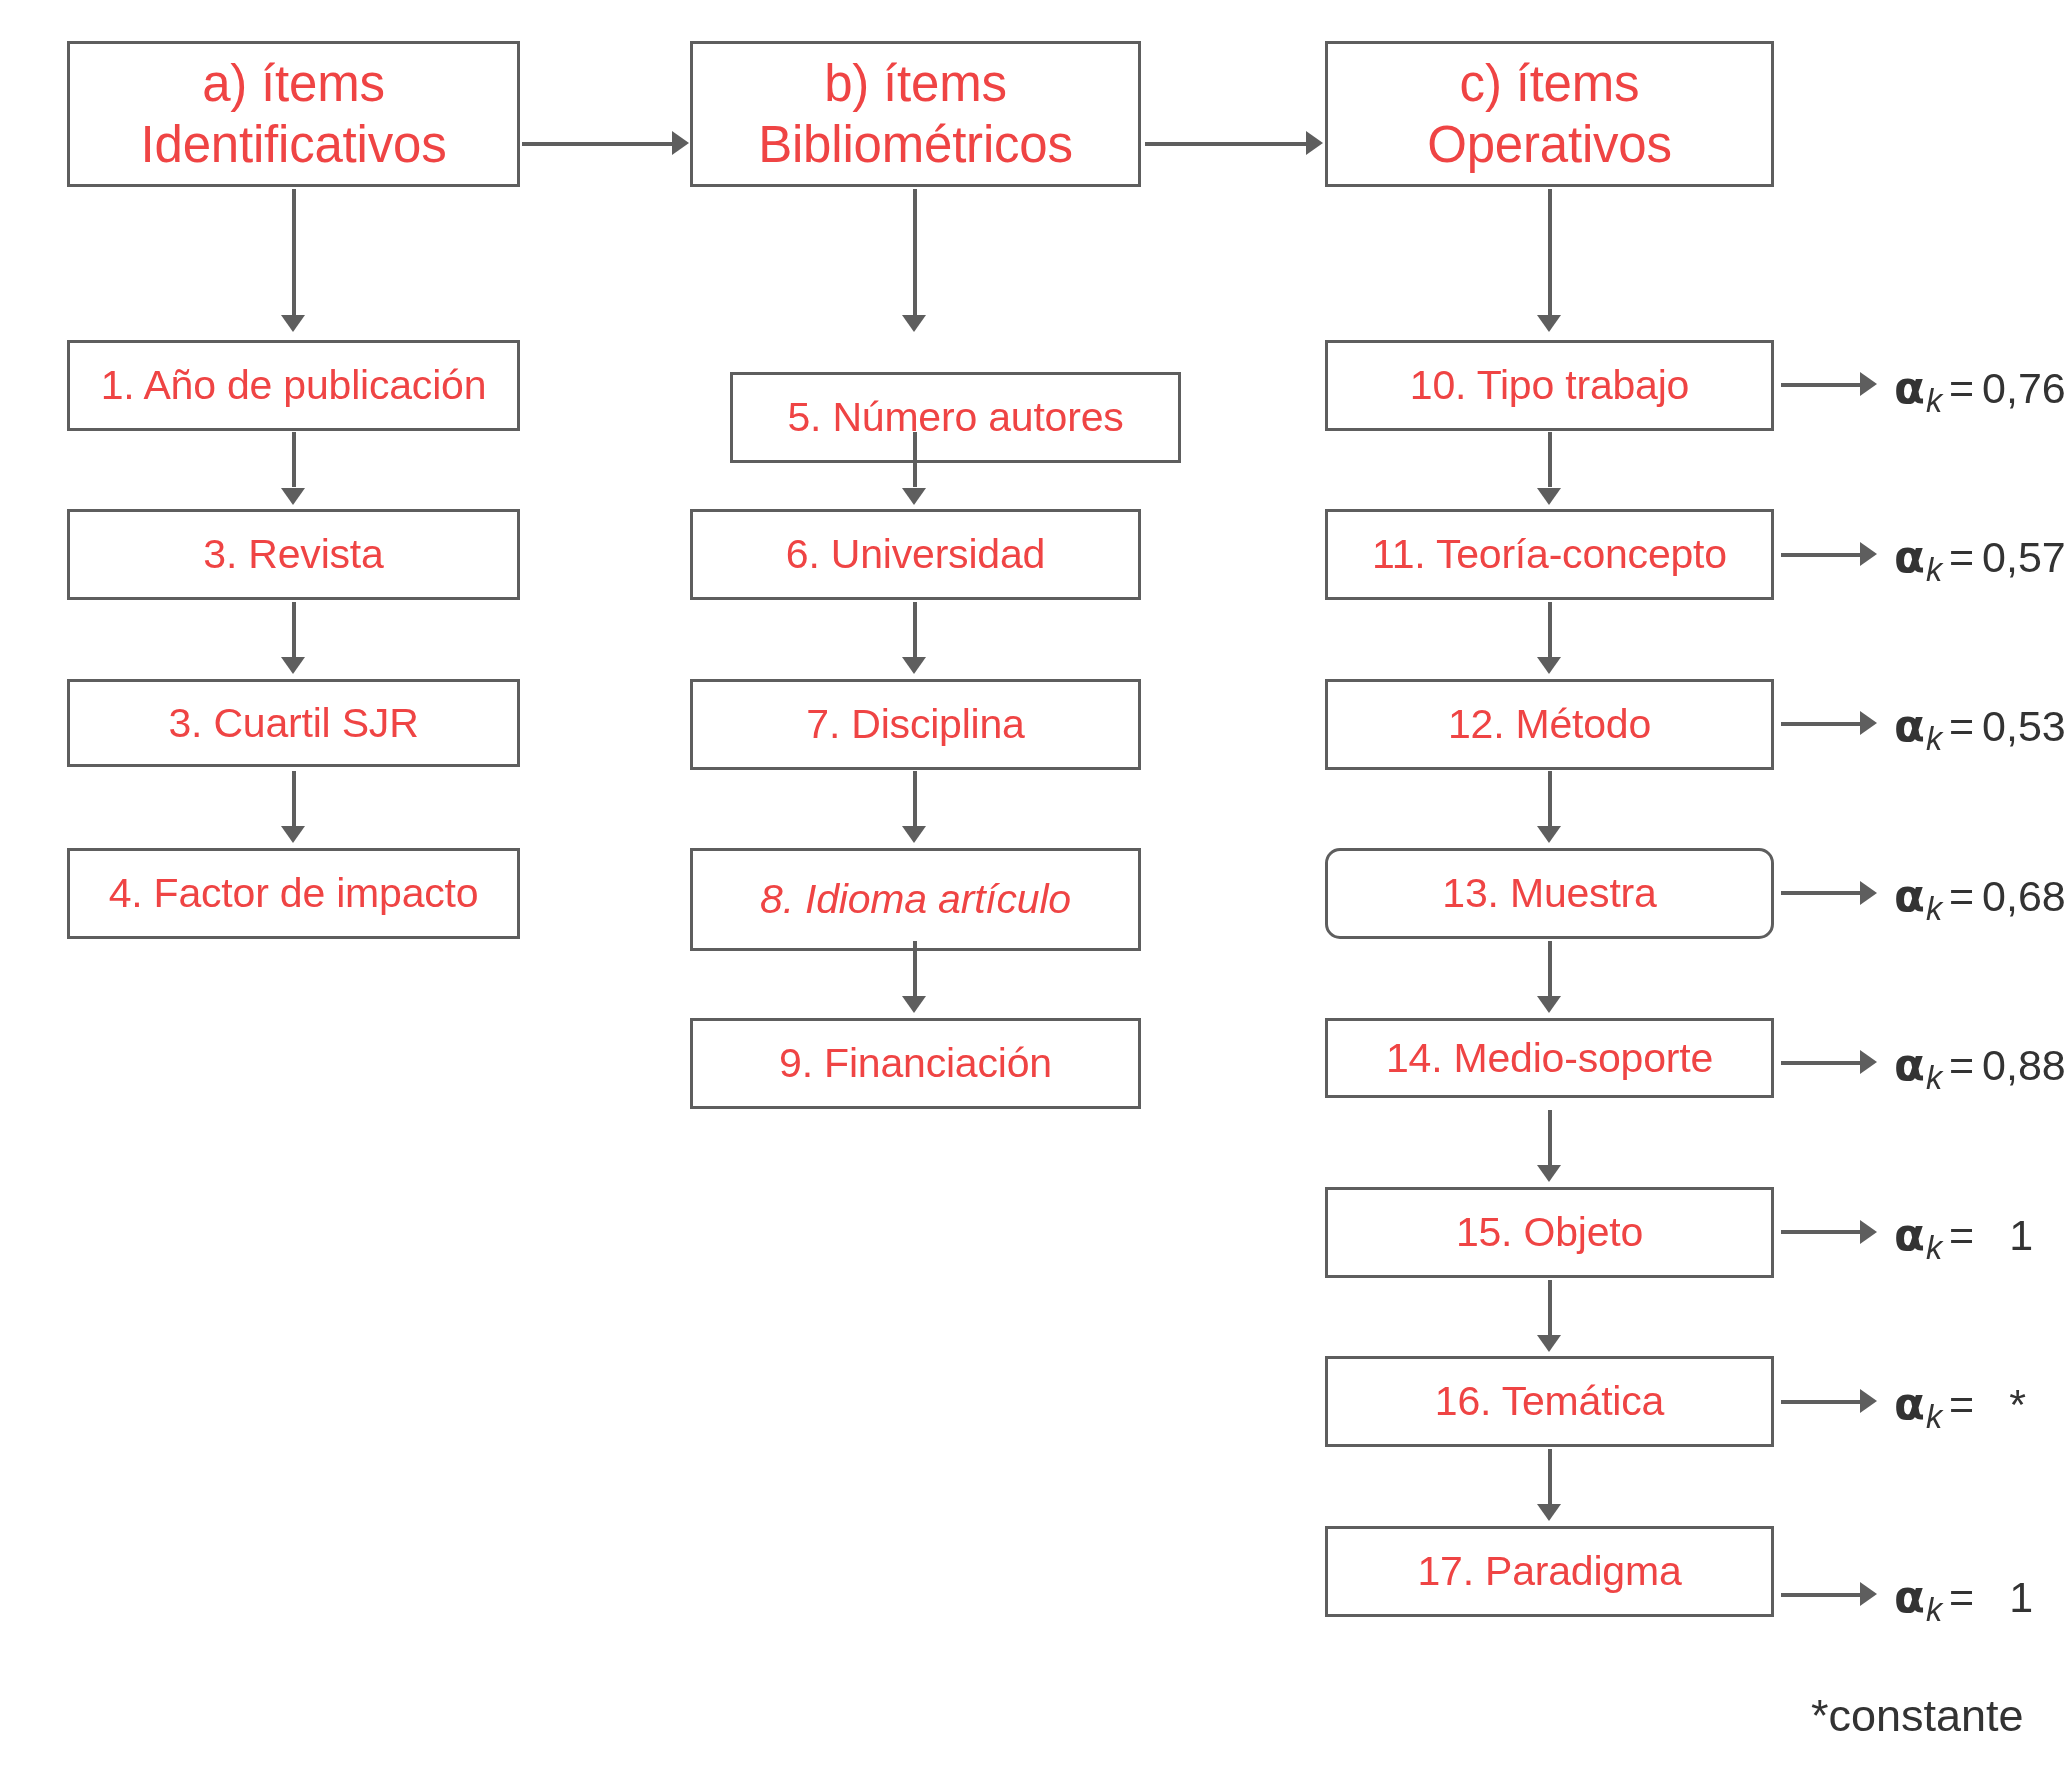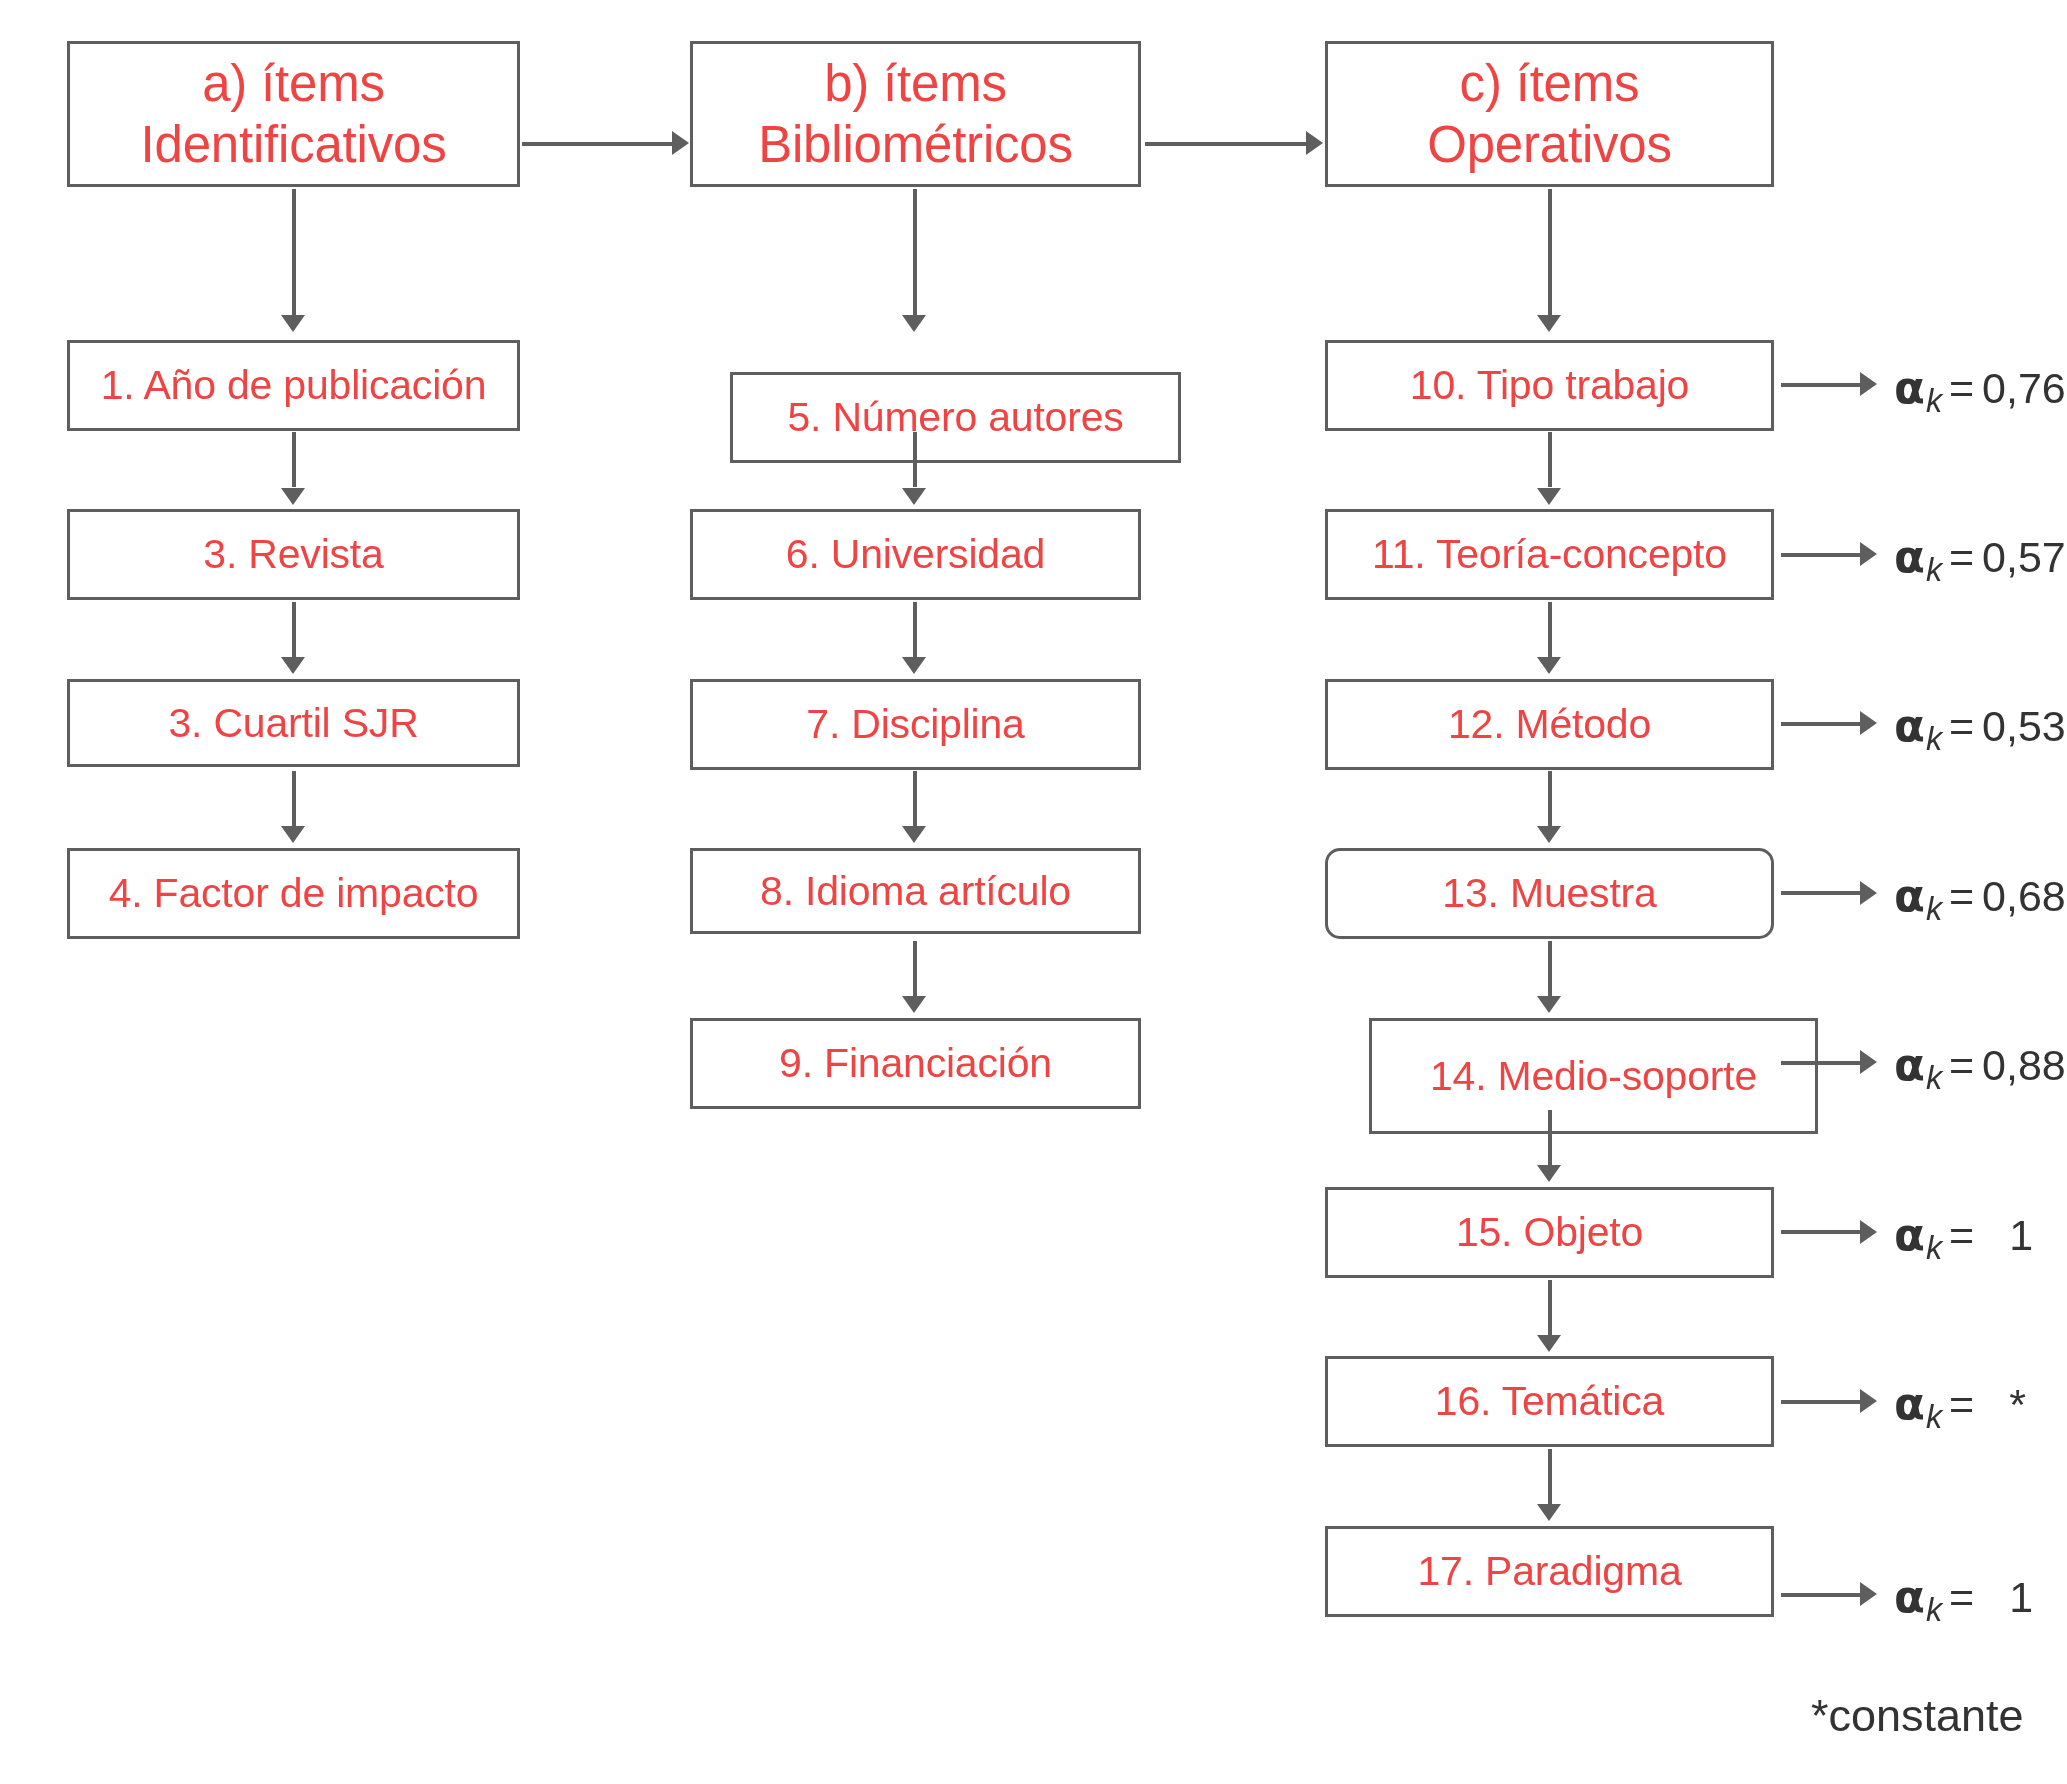--- a/index.html
+++ b/index.html
@@ -157,21 +157,21 @@
   <div class="node" style="left:690px; top:509px; width:451px; height:91px;">6. Universidad</div>
 
   <div class="vline" style="left:913px; top:602px; height:55px;"></div>
   <div class="vhead" style="left:902px; top:657px;"></div>
 
   <div class="node" style="left:690px; top:679px; width:451px; height:91px;">7. Disciplina</div>
 
   <div class="vline" style="left:913px; top:771px; height:55px;"></div>
   <div class="vhead" style="left:902px; top:826px;"></div>
 
-  <div class="node" style="left:690px; top:848px; width:451px; height:86px;">8. Idioma artículo</div>
+  <div class="node" style="left:690px; top:848px; width:451px; height:103px;font-style:italic;">8. Idioma artículo</div>
 
   <div class="vline" style="left:913px; top:941px; height:55px;"></div>
   <div class="vhead" style="left:902px; top:996px;"></div>
 
   <div class="node" style="left:690px; top:1018px; width:451px; height:91px;">9. Financiación</div>
 
   <div class="vline" style="left:1548px; top:189px; height:126px;"></div>
   <div class="vhead" style="left:1537px; top:315px;"></div>
 
   <div class="node" style="left:1325px; top:340px; width:449px; height:91px;">10. Tipo trabajo</div>
@@ -187,21 +187,21 @@
   <div class="node" style="left:1325px; top:679px; width:449px; height:91px;">12. Método</div>
 
   <div class="vline" style="left:1548px; top:771px; height:55px;"></div>
   <div class="vhead" style="left:1537px; top:826px;"></div>
 
   <div class="node" style="left:1325px; top:848px; width:449px; height:91px;border-radius:15px;">13. Muestra</div>
 
   <div class="vline" style="left:1548px; top:941px; height:55px;"></div>
   <div class="vhead" style="left:1537px; top:996px;"></div>
 
-  <div class="node" style="left:1325px; top:1018px; width:449px; height:116px;margin-left:44px;">14. Medio-soporte</div>
+  <div class="node" style="left:1325px; top:1018px; width:449px; height:80px;">14. Medio-soporte</div>
 
   <div class="vline" style="left:1548px; top:1110px; height:55px;"></div>
   <div class="vhead" style="left:1537px; top:1165px;"></div>
 
   <div class="node" style="left:1325px; top:1187px; width:449px; height:91px;">15. Objeto</div>
 
   <div class="vline" style="left:1548px; top:1280px; height:55px;"></div>
   <div class="vhead" style="left:1537px; top:1335px;"></div>
 
   <div class="node" style="left:1325px; top:1356px; width:449px; height:91px;">16. Temática</div>

